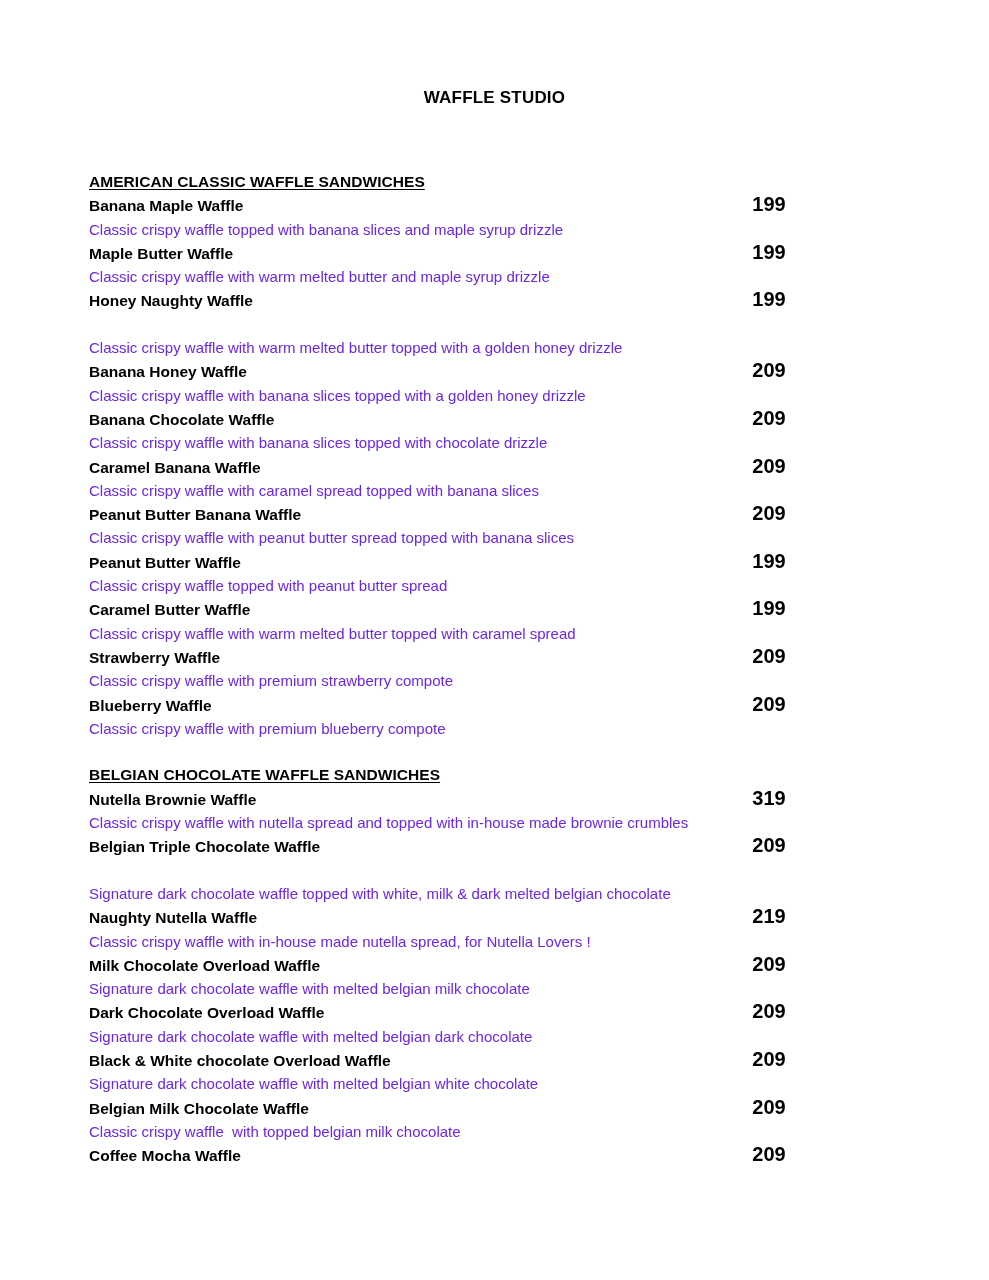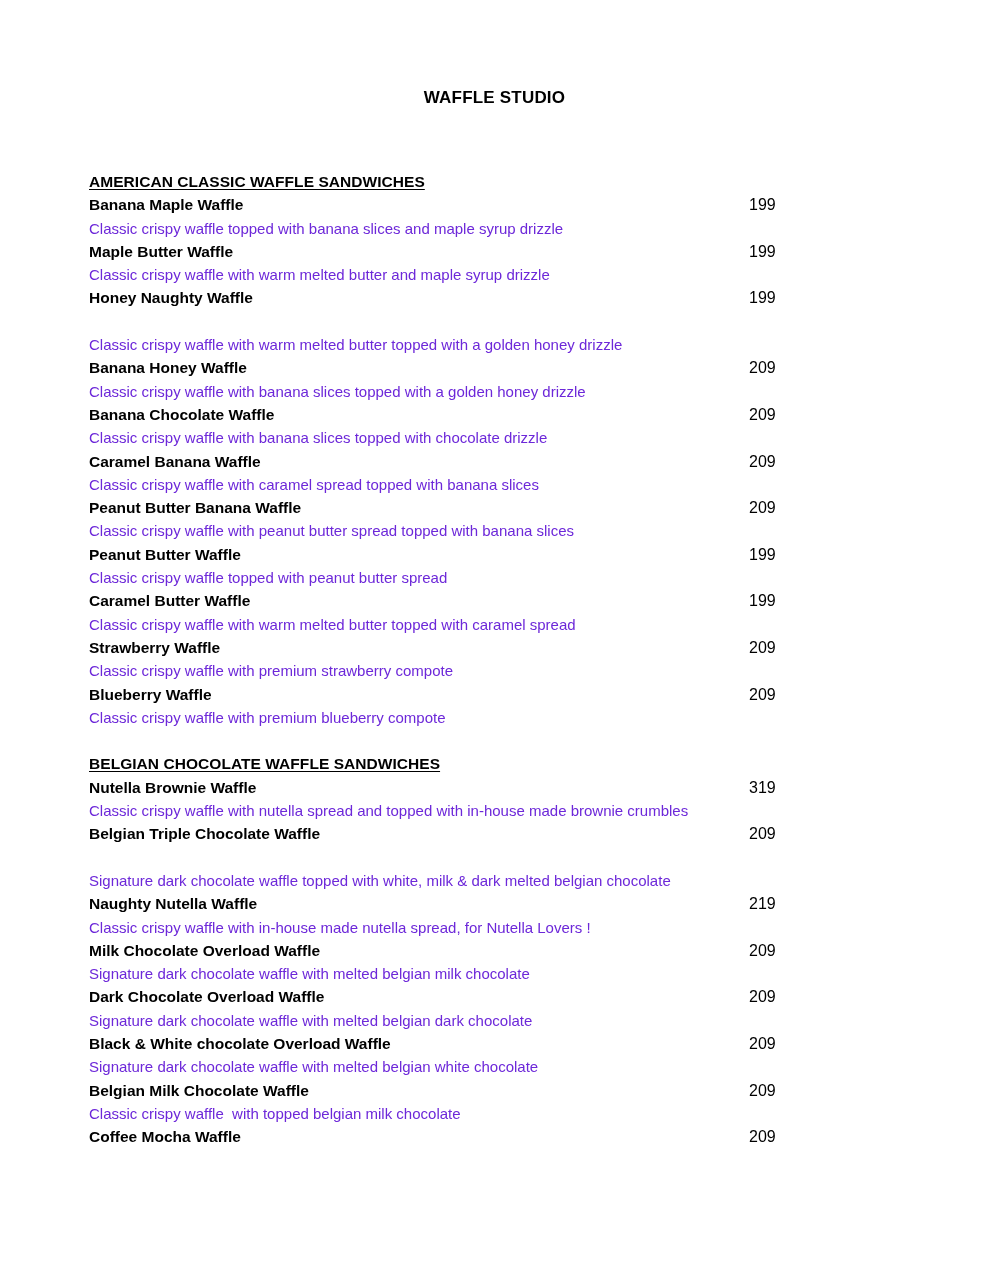--- a/index.html
+++ b/index.html
@@ -70,23 +70,23 @@
   }
   .item-name {
     flex: 0 0 auto;
   }
   .item-spacer {
     flex: 1 1 auto;
   }
   .item-price {
     flex: 0 0 auto;
     width: 40px;
-    text-align: left;
-    font-weight: normal;
-    font-size: 16px;
+    text-align: center;
+    font-weight: bold;
+    font-size: 20px;
   }
 
   .item-desc {
     font-size: 15px;
     font-weight: normal;
     line-height: 23.3px;
     color: #6d28d9;
     white-space: pre-wrap;
   }
 

